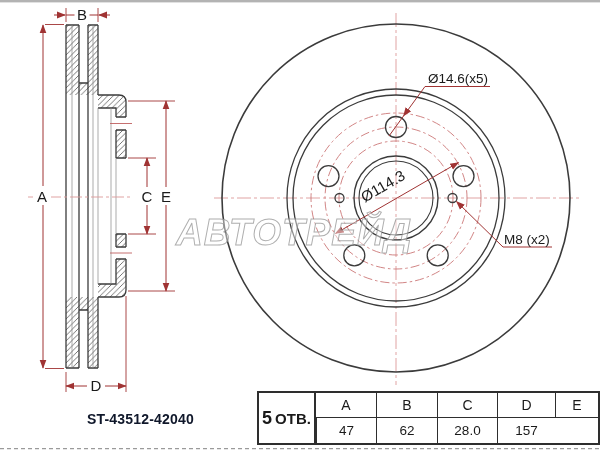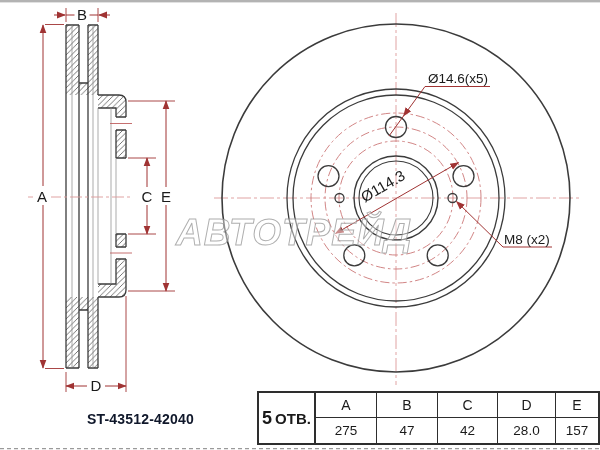--- a/index.html
+++ b/index.html
@@ -197,21 +197,20 @@
     <div class="row-label">
       <span class="num">5</span>
       <span class="txt">ОТВ.</span>
     </div>
     <div class="grid">
       <div class="cell hdr first">A</div>
       <div class="cell hdr">B</div>
       <div class="cell hdr">C</div>
       <div class="cell hdr">D</div>
       <div class="cell hdr">E</div>
-      <div class="cell first">275</div>
       <div class="cell">47</div>
-      <div class="cell">42</div>
+      <div class="cell">62</div>
       <div class="cell">28.0</div>
       <div class="cell">157</div>
     </div>
   </div>
 
 </div>
 
 </body></html>

